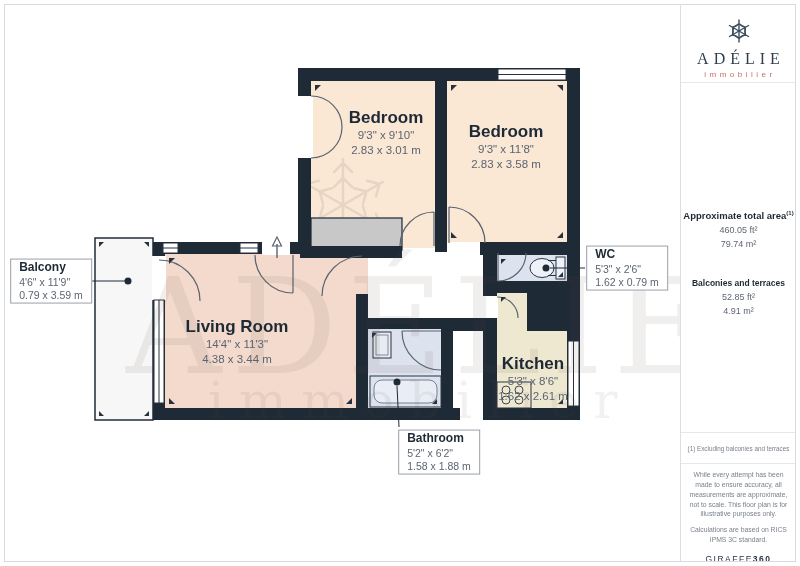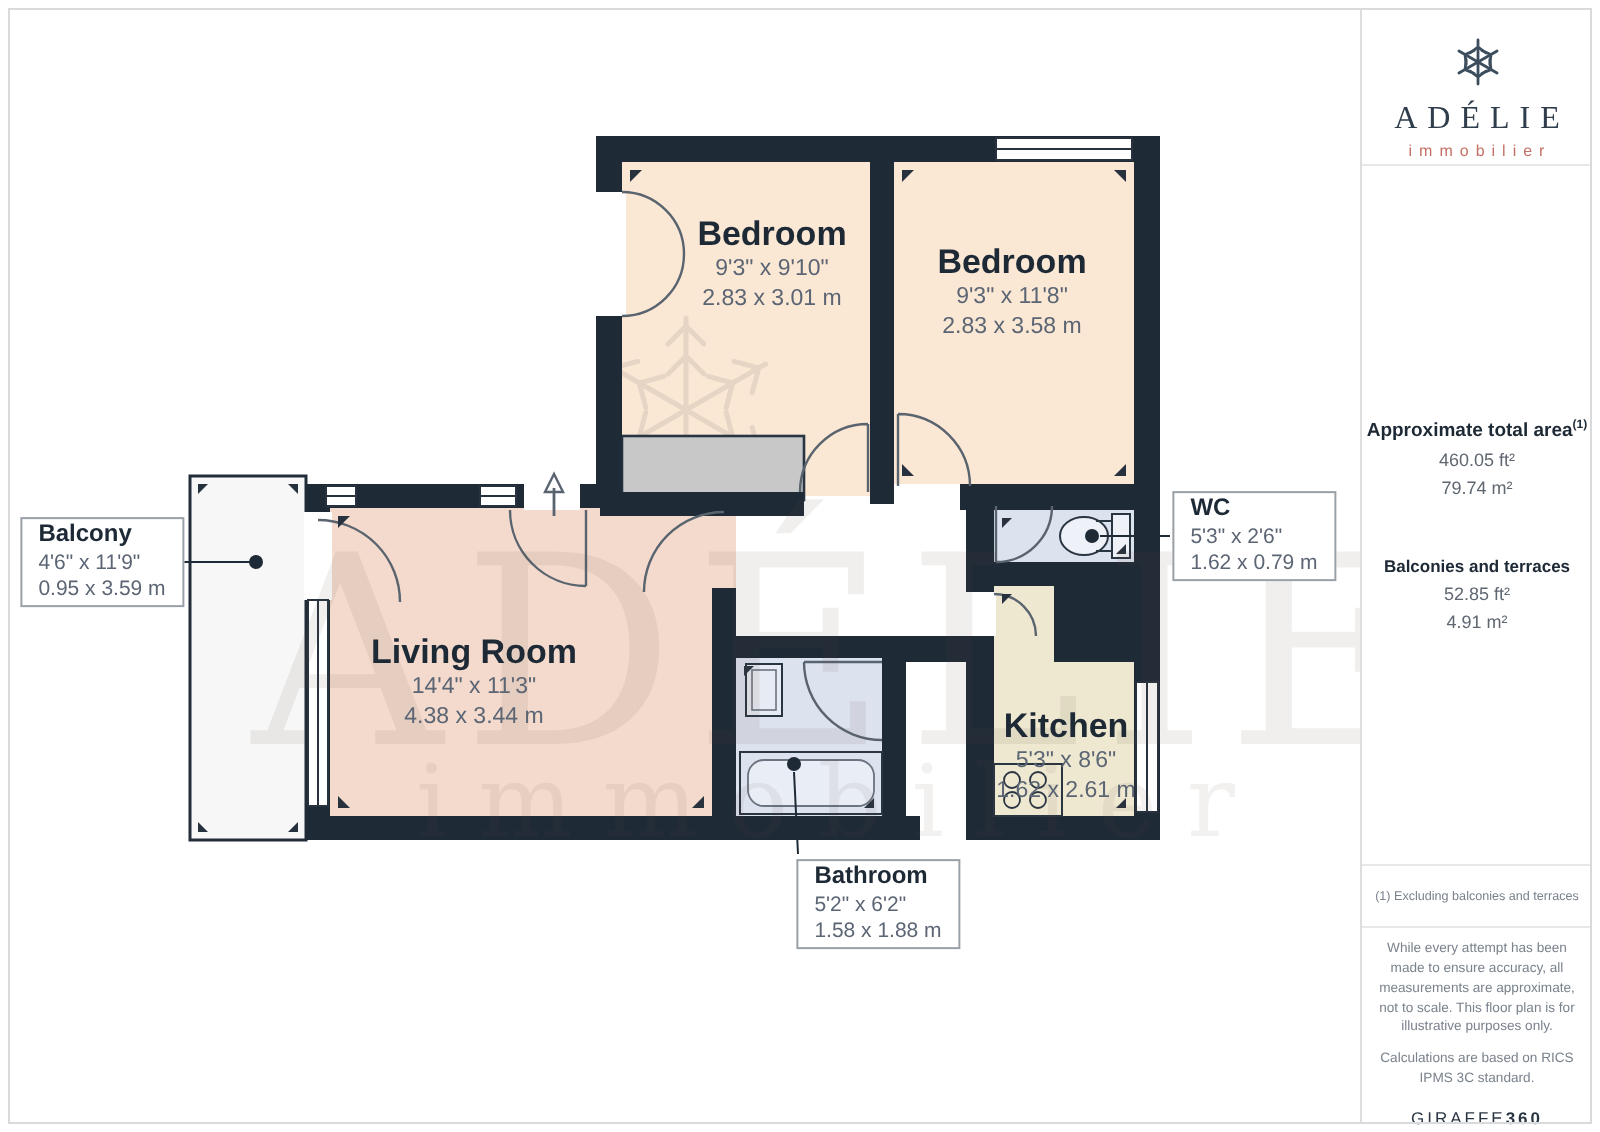--- a/index.html
+++ b/index.html
@@ -238,21 +238,21 @@
     </div>
     <div class="room-label" style="left:533px;top:378px;">
       <div class="t">Kitchen</div>
       <div class="d">5'3" x 8'6"</div>
       <div class="d">1.62 x 2.61 m</div>
     </div>
 
     <div class="callout" style="left:51px;top:281px;">
       <div class="t">Balcony</div>
       <div class="d">4'6" x 11'9"</div>
-      <div class="d">0.95 x 3.59 m</div>
+      <div class="d">0.79 x 3.59 m</div>
     </div>
     <div class="callout" style="left:627px;top:268px;">
       <div class="t">WC</div>
       <div class="d">5'3" x 2'6"</div>
       <div class="d">1.62 x 0.79 m</div>
     </div>
     <div class="callout" style="left:400px;top:452px;margin-left:39px;">
       <div class="t">Bathroom</div>
       <div class="d">5'2" x 6'2"</div>
       <div class="d">1.58 x 1.88 m</div>

